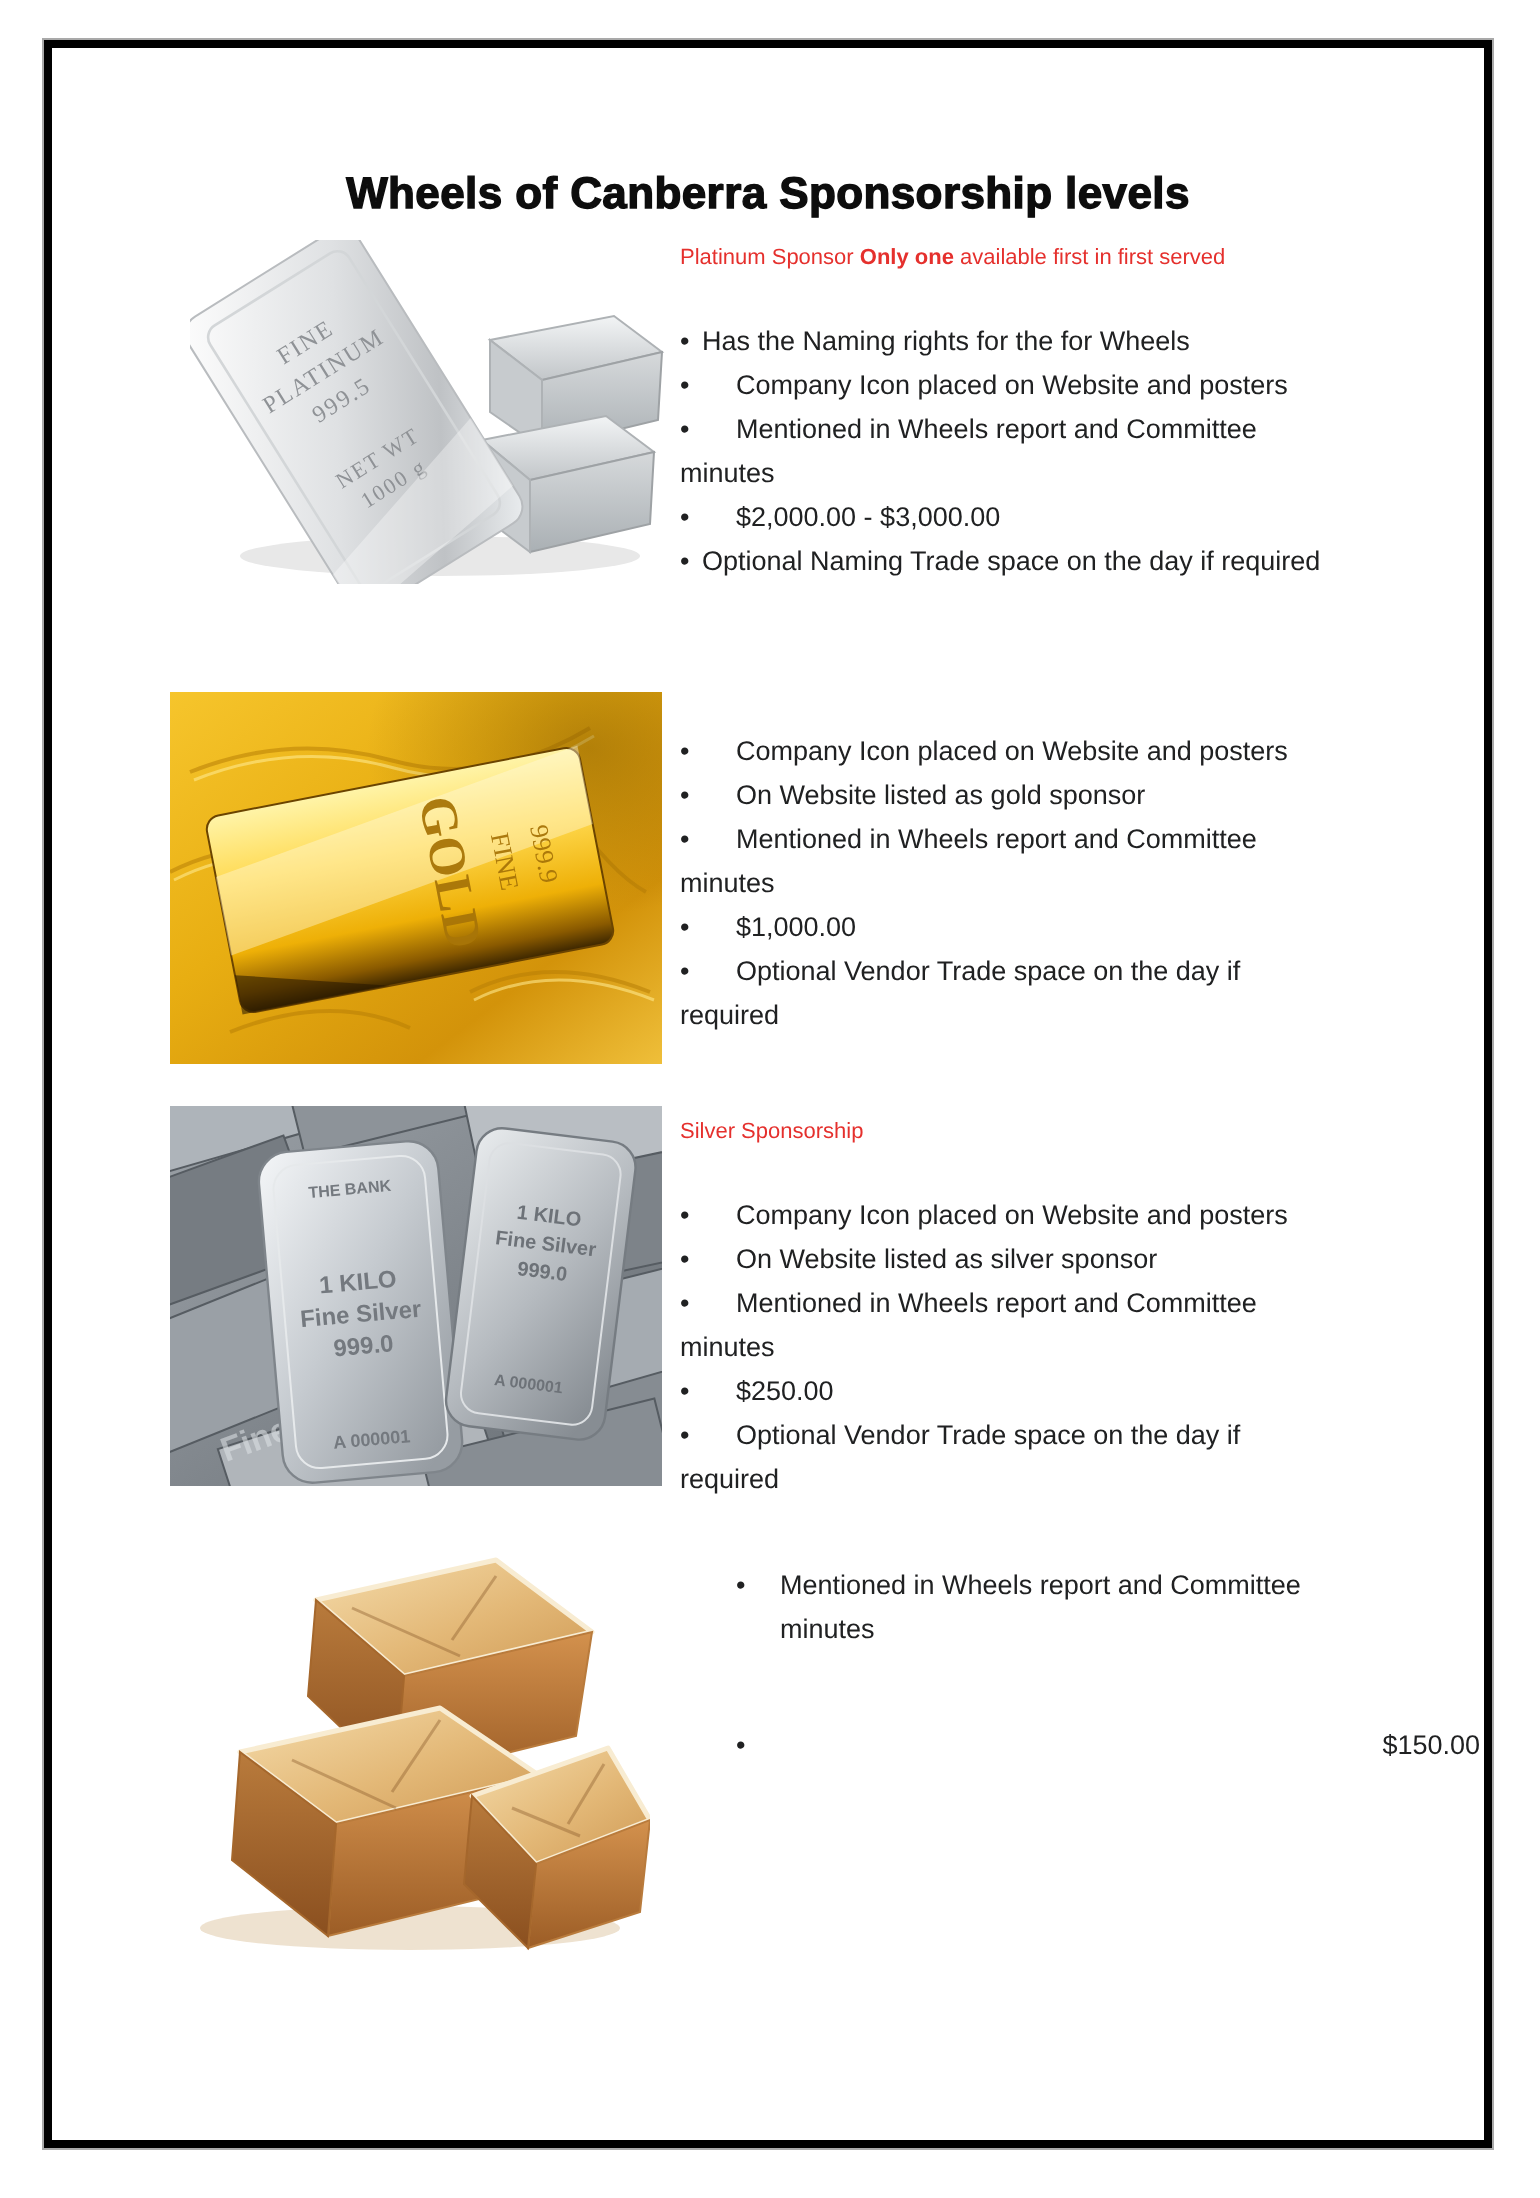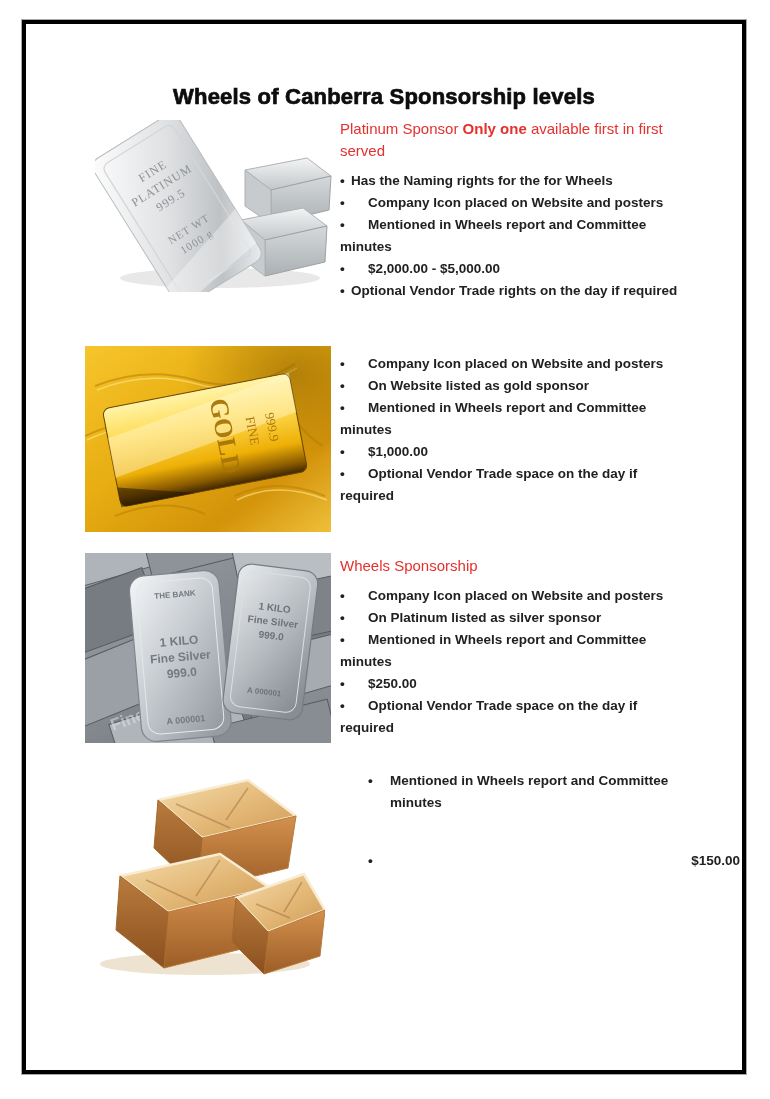--- a/index.html
+++ b/index.html
@@ -13,24 +13,24 @@
   }
   .title{
     position:absolute;left:0;top:84px;width:768px;text-align:center;
     font-size:22px;font-weight:bold;color:#0d0d0d;letter-spacing:.2px;
     -webkit-text-stroke:0.7px #0d0d0d;
   }
   .imgbox{position:absolute;}
   .imgbox svg{display:block;}
   .textcol{position:absolute;font-size:13.5px;line-height:22px;}
   h2.red{
-    margin:0;font-size:15px;font-weight:normal;line-height:22px;color:#e5302d;
+    margin:0;font-size:11px;font-weight:normal;line-height:22px;color:#e5302d;
   }
   h2.red b{font-weight:bold;}
-  .list{margin-top:8px;font-weight:bold;}
+  .list{margin-top:20px;}
   .li{position:relative;}
   .dot::before{content:"\2022";}
   .tight .dot{display:inline-block;width:11px;}
   .tab .dot{display:inline-block;width:28px;}
   .cont{margin-left:0;}
   .hang{padding-left:50px;}
   .hang .dot{position:absolute;left:28px;top:0;width:auto;}
   .gap-top{margin-top:36px;text-align:right;}
   svg text{font-family:"Liberation Serif", serif;}
   svg text.sans{font-family:"Liberation Sans", sans-serif;}
@@ -93,24 +93,24 @@
         <div class="ln"><span class="dot"></span><span>Has the Naming rights for the for Wheels</span></div>
       </div>
     <div class="li tab">
         <div class="ln"><span class="dot"></span><span>Company Icon placed on Website and posters</span></div>
       </div>
     <div class="li tab">
         <div class="ln"><span class="dot"></span><span>Mentioned in Wheels report and Committee</span></div>
         <div class="cont">minutes</div>
       </div>
     <div class="li tab">
-        <div class="ln"><span class="dot"></span><span>$2,000.00 - $5,000.00</span></div>
+        <div class="ln"><span class="dot"></span><span>$2,000.00 - $3,000.00</span></div>
       </div>
     <div class="li tight">
-        <div class="ln"><span class="dot"></span><span>Optional Vendor Trade rights on the day if required</span></div>
+        <div class="ln"><span class="dot"></span><span>Optional Naming Trade space on the day if required</span></div>
       </div>
   </div>
 </div>
 
 <div class="imgbox" style="left:85px;top:346px;width:246px;height:186px">
   <svg width="246" height="186" viewBox="0 0 246 186">
     <defs>
       <linearGradient id="goldbg" x1="0" y1="0" x2="1" y2="1">
         <stop offset="0" stop-color="#f6c52c"></stop>
           <stop offset=".4" stop-color="#e8ae12"></stop>
@@ -230,27 +230,27 @@
         <text x="0" y="-26" font-size="10" class="sans">1 KILO</text>
         <text x="0" y="-12" font-size="10" class="sans">Fine Silver</text>
         <text x="0" y="2" font-size="10" class="sans">999.0</text>
         <text x="0" y="58" font-size="8" class="sans">A 000001</text>
       </g>
     </g>
   </svg>
 </div>
 
 <div class="textcol" style="left:340px;top:555px;width:400px">
-  <h2 class="red">Wheels Sponsorship</h2>
+  <h2 class="red">Silver Sponsorship</h2>
   <div class="list">
     <div class="li tab">
         <div class="ln"><span class="dot"></span><span>Company Icon placed on Website and posters</span></div>
       </div>
     <div class="li tab">
-        <div class="ln"><span class="dot"></span><span>On Platinum listed as silver sponsor</span></div>
+        <div class="ln"><span class="dot"></span><span>On Website listed as silver sponsor</span></div>
       </div>
     <div class="li tab">
         <div class="ln"><span class="dot"></span><span>Mentioned in Wheels report and Committee</span></div>
         <div class="cont">minutes</div>
       </div>
     <div class="li tab">
         <div class="ln"><span class="dot"></span><span>$250.00</span></div>
       </div>
     <div class="li tab">
         <div class="ln"><span class="dot"></span><span>Optional Vendor Trade space on the day if</span></div>

